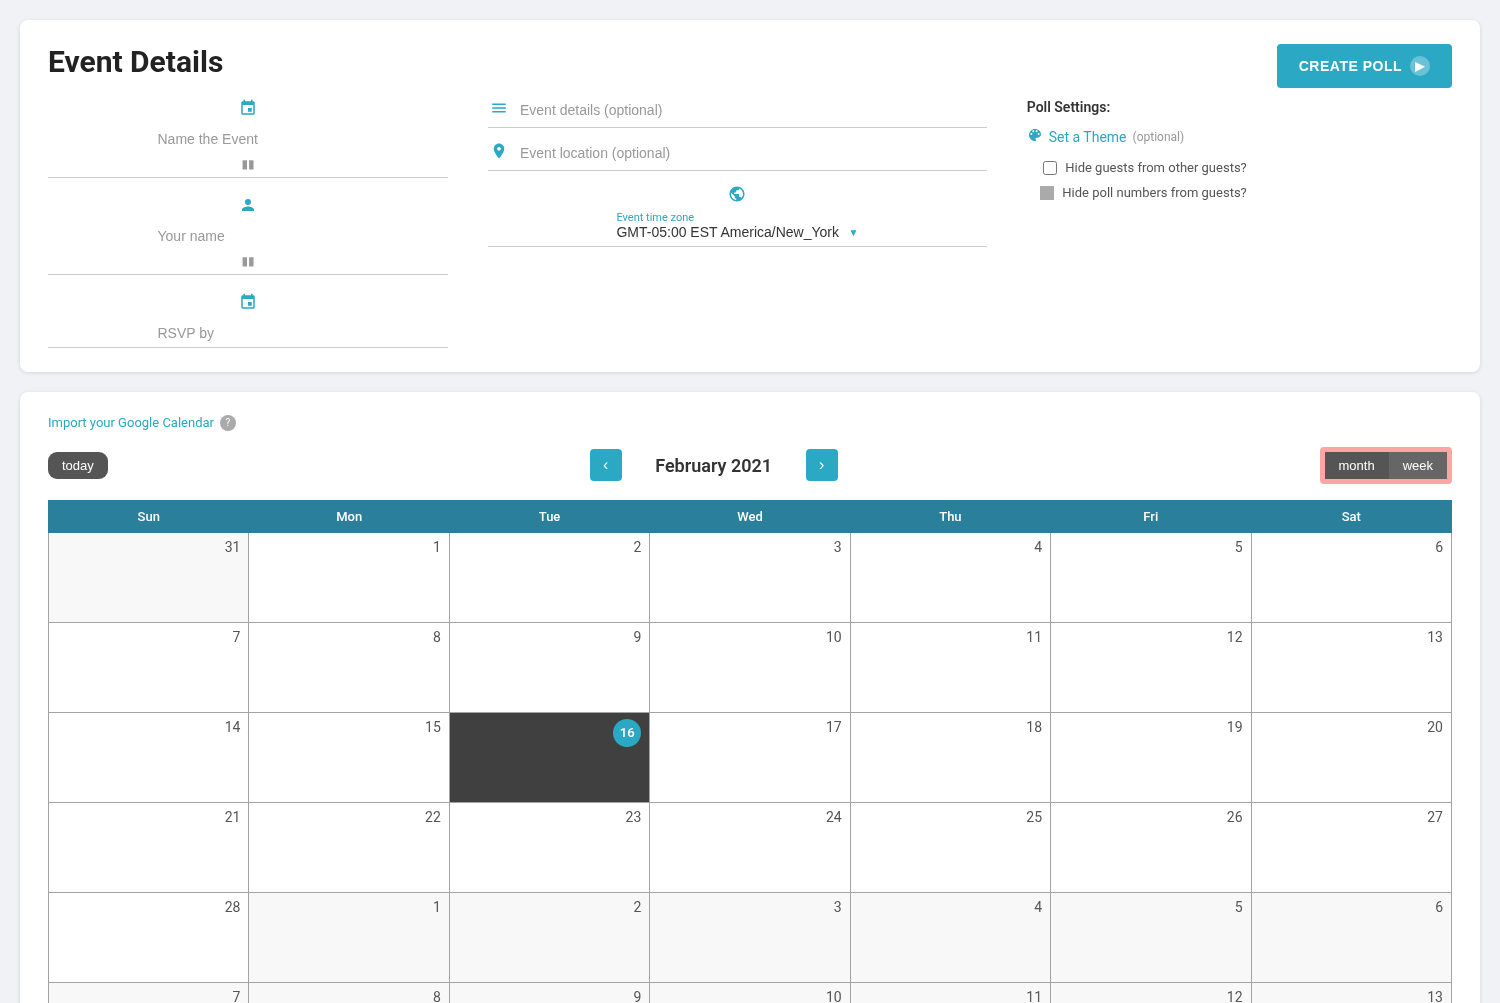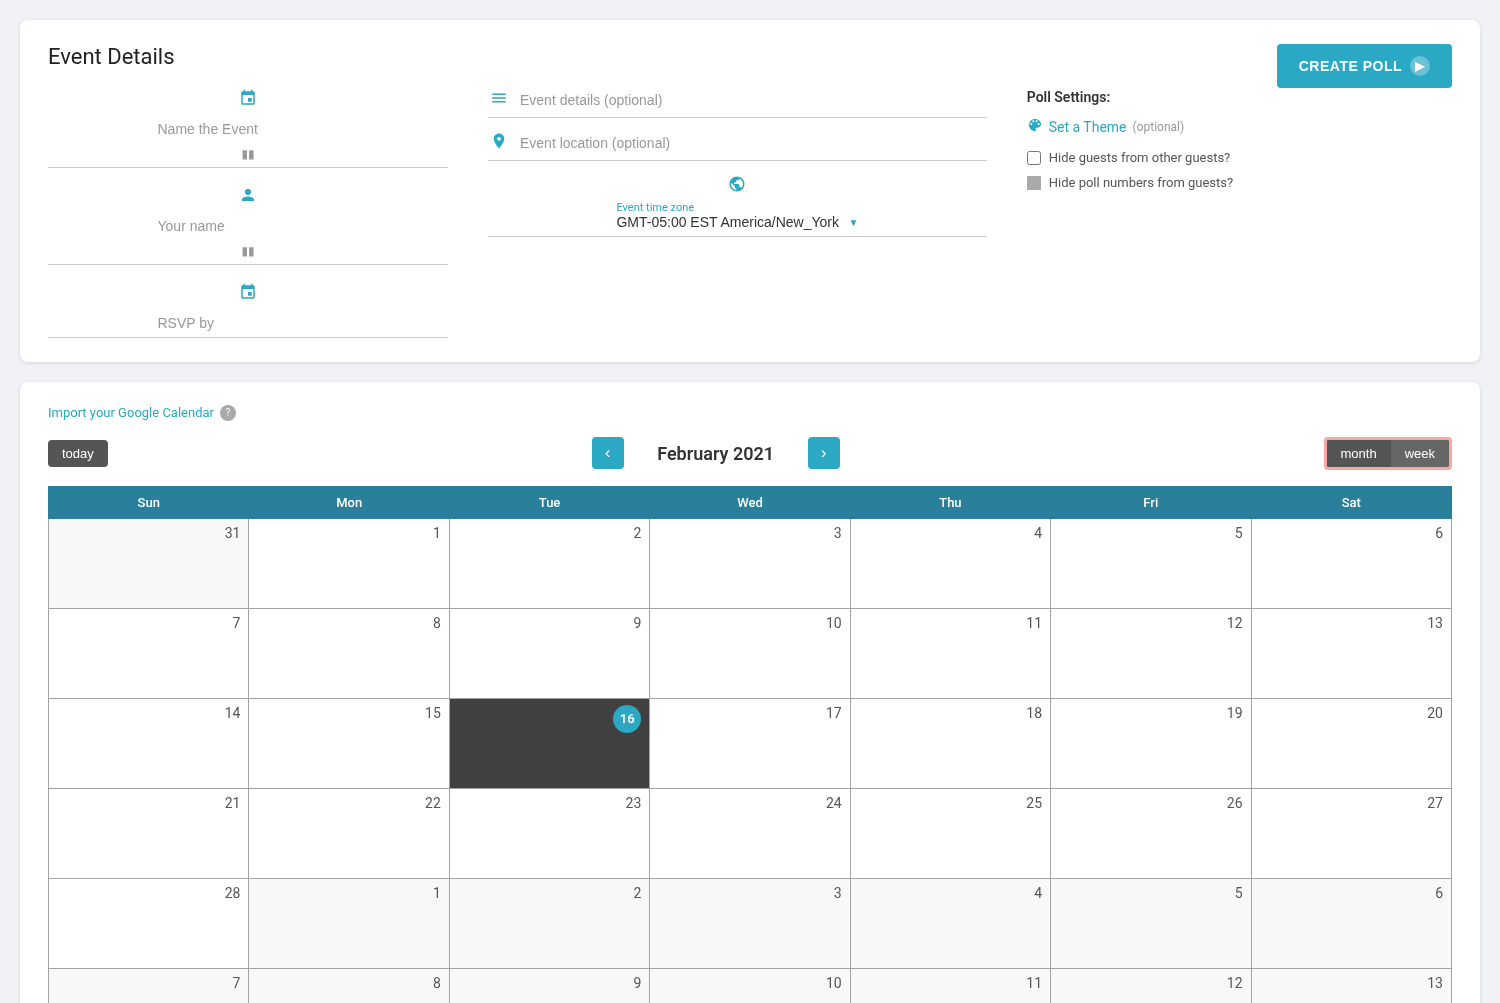--- a/index.html
+++ b/index.html
@@ -19,22 +19,22 @@
     }
 
     
     .top-card {
       display: flex;
       align-items: flex-start;
       justify-content: space-between;
     }
 
     .top-card-title {
-      font-size: 22px;
-      font-weight: 400;
+      font-size: 30px;
+      font-weight: 700;
       color: #222;
       margin-bottom: 20px;
     }
 
     .create-poll-btn {
       background: #2aa8c4;
       color: #fff;
       border: none;
       border-radius: 4px;
       padding: 12px 22px;
@@ -188,20 +188,21 @@
       font-size: 12px;
     }
 
     .checkbox-row {
       display: flex;
       align-items: center;
       gap: 8px;
       margin-bottom: 10px;
       font-size: 13px;
       color: #555;
+      justify-content: flex-end;
     }
 
     .checkbox-row input[type="checkbox"] {
       width: 14px;
       height: 14px;
       cursor: pointer;
     }
 
     .checkbox-square {
       width: 14px;
@@ -242,21 +243,21 @@
       display: flex;
       align-items: center;
       justify-content: space-between;
       margin-bottom: 16px;
     }
 
     .today-btn {
       background: #555;
       color: #fff;
       border: none;
-      border-radius: 4px;
+      border-radius: 9px;
       padding: 6px 14px;
       font-size: 13px;
       cursor: pointer;
     }
 
     .month-nav {
       display: flex;
       align-items: center;
       gap: 12px;
     }
@@ -280,21 +281,21 @@
       font-weight: 600;
       color: #333;
       min-width: 160px;
       text-align: center;
     }
 
     .view-toggle {
       display: flex;
       border-radius: 4px;
       overflow: hidden;
-      border: 3px solid #fca5a5;
+      border: 5px solid #fca5a5;
     }
 
     .view-btn {
       padding: 6px 14px;
       font-size: 13px;
       border: none;
       cursor: pointer;
       background: #666;
       color: #fff;
     }

